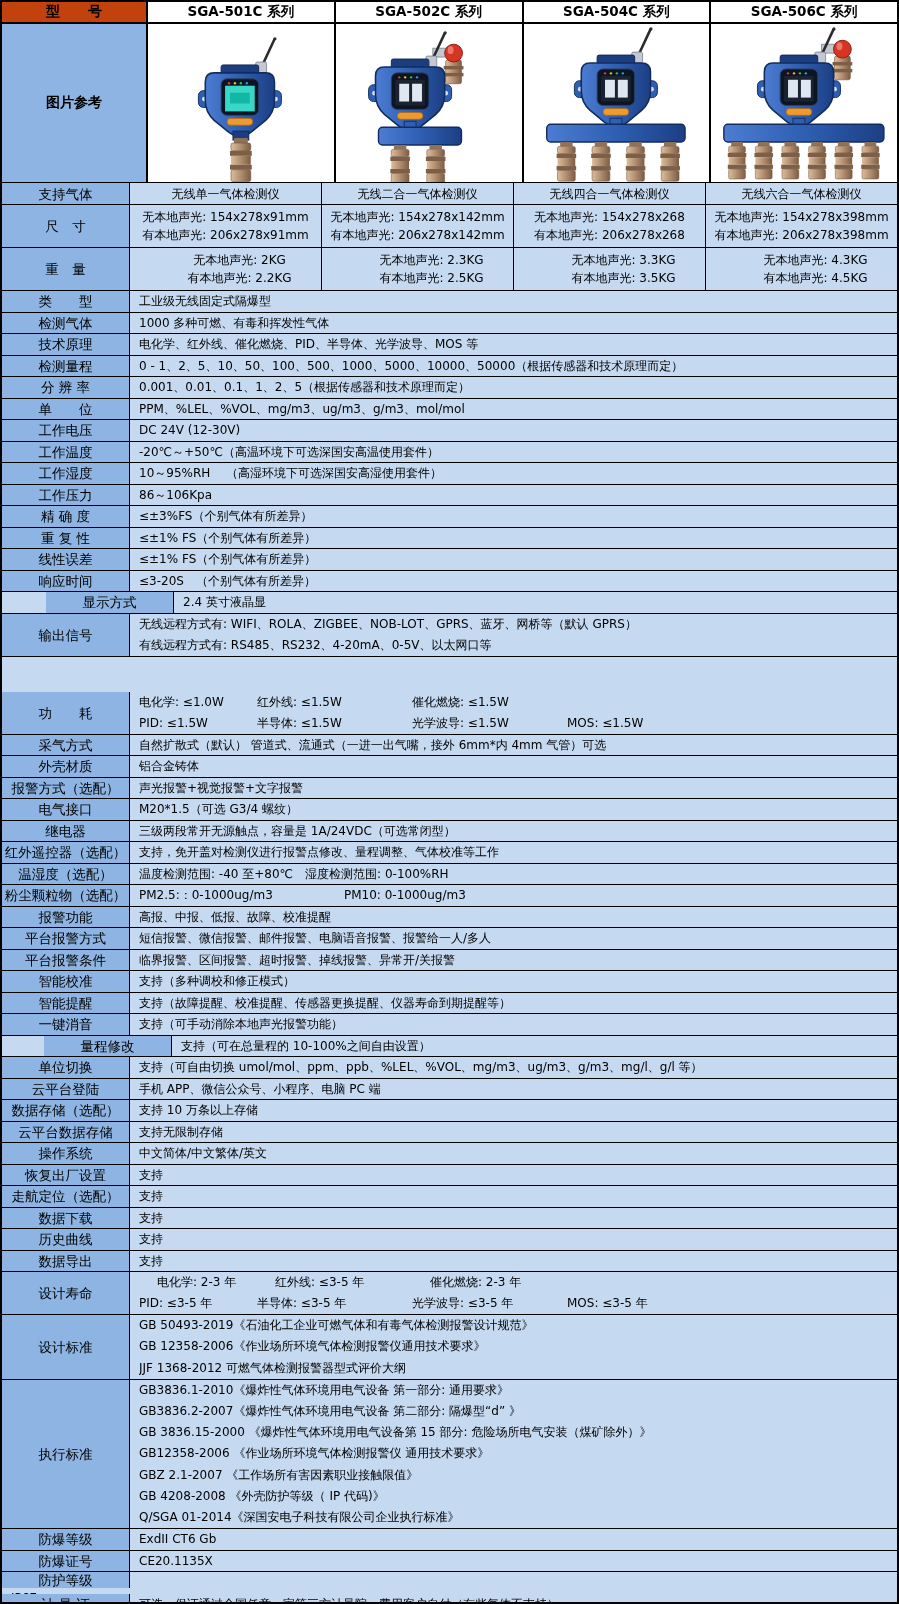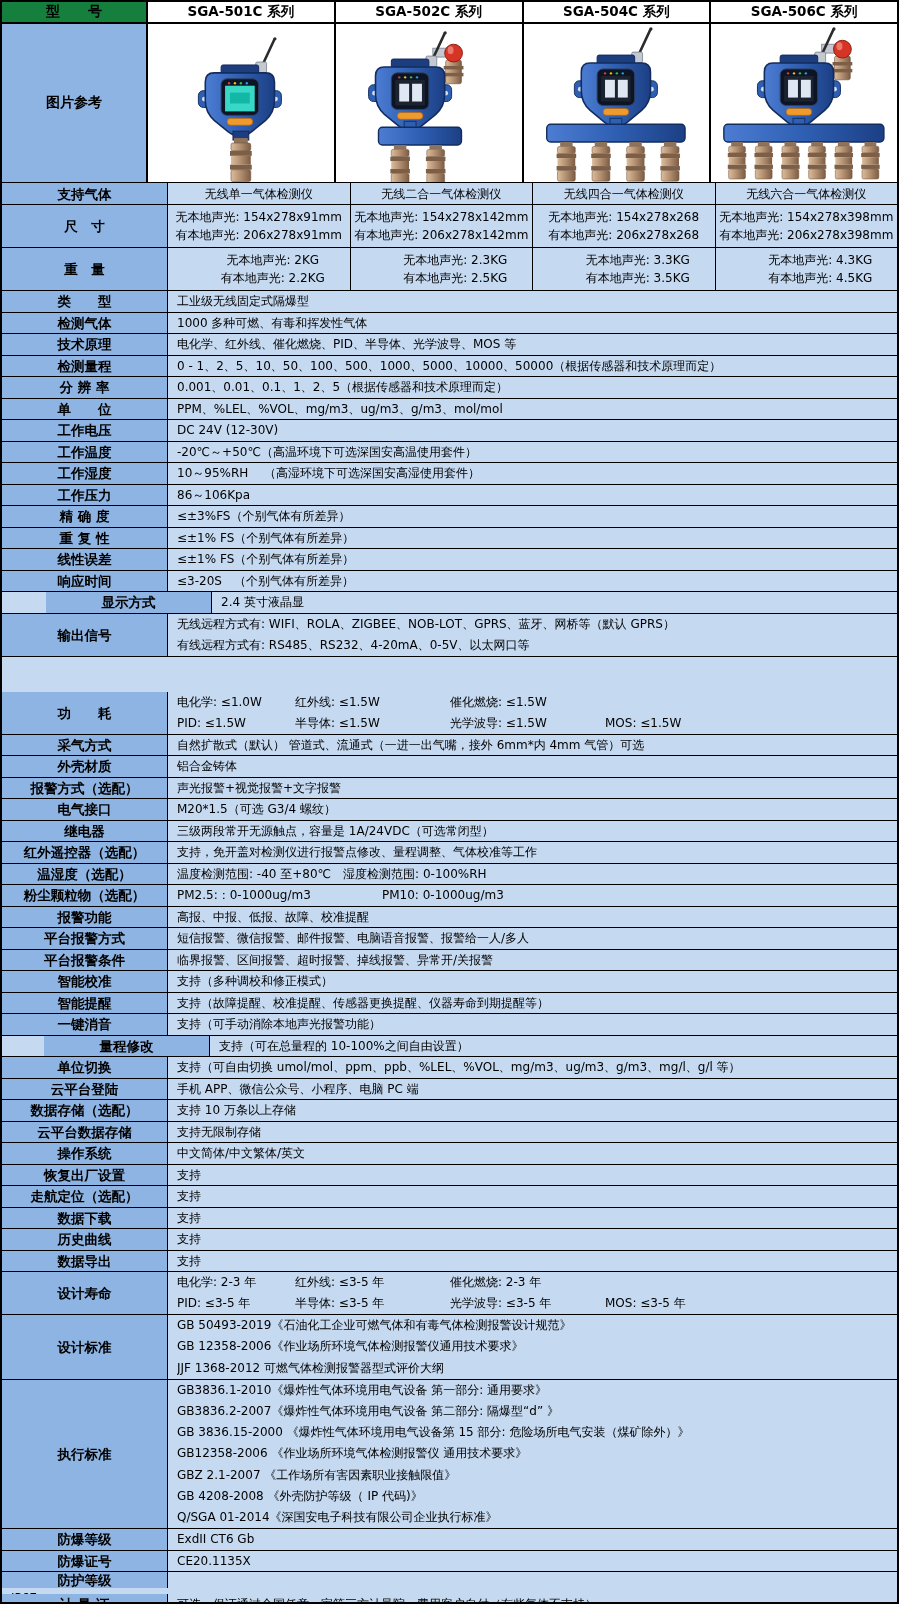--- a/index.html
+++ b/index.html
@@ -2,31 +2,31 @@
 <html><head>
 <meta charset="utf-8">
 <style>
   html,body{margin:0;padding:0;background:#fff;}
   body{width:899px;font-family:"DejaVu Sans","Liberation Sans",sans-serif;color:#000;}
   .tbl{width:899px;height:1604px;box-sizing:border-box;border:2px solid #000;display:flex;flex-direction:column;overflow:hidden;background:#C5D9F1;}
   .row{display:flex;flex:none;border-bottom:1px solid #000;box-sizing:border-box;}
   .row:last-child{border-bottom:none;}
   
   .hrow{height:22px;border-bottom:2px solid #000;}
-  .hlbl{width:146px;flex:none;background:#15803d;border-right:2px solid #000;display:flex;align-items:center;justify-content:center;font-weight:bold;font-size:14px;box-sizing:border-box;}
+  .hlbl{width:146px;flex:none;background:#c2410c;border-right:2px solid #000;display:flex;align-items:center;justify-content:center;font-weight:bold;font-size:14px;box-sizing:border-box;}
   .hcell{flex:1;background:#fff;border-right:2px solid #000;display:flex;align-items:center;justify-content:center;font-weight:bold;font-size:13.5px;box-sizing:border-box;}
   .hcell:last-child{border-right:none;}
   
   .irow{height:159px;}
   .ilbl{width:146px;flex:none;background:#8DB4E2;border-right:2px solid #000;display:flex;align-items:center;justify-content:center;font-weight:bold;font-size:14px;box-sizing:border-box;}
   .icell{flex:1;background:#fff;border-right:2px solid #000;display:flex;align-items:center;justify-content:center;box-sizing:border-box;overflow:hidden;}
   .icell:last-child{border-right:none;}
   .icell svg{display:block;}
   
-  .lbl{width:166px;flex:none;background:#8DB4E2;border-right:1px solid #000;display:flex;align-items:center;justify-content:center;font-weight:bold;font-size:13.5px;box-sizing:border-box;text-align:center;line-height:16px;padding:0 2px;}
+  .lbl{width:128px;flex:none;background:#8DB4E2;border-right:1px solid #000;display:flex;align-items:center;justify-content:center;font-weight:normal;font-size:13.5px;box-sizing:border-box;text-align:center;line-height:16px;padding:0 2px;}
   .vals{flex:1;background:#C5D9F1;display:flex;flex-direction:column;justify-content:center;padding-left:9px;box-sizing:border-box;font-size:12px;min-width:0;}
   .vals .line{line-height:21.3px;white-space:nowrap;overflow:hidden;}
   .seg{display:inline-block;}
   .cell{flex:1;background:#C5D9F1;border-right:1px solid #000;display:flex;flex-direction:column;align-items:center;justify-content:space-evenly;box-sizing:border-box;text-align:center;font-size:12px;min-width:0;}
   .cell:last-child{border-right:none;}
   .cell .cline{line-height:14px;white-space:nowrap;}
   .defs-holder{position:absolute;width:0;height:0;overflow:hidden;}
 </style>
 </head>
 <body>
@@ -433,21 +433,21 @@
           <div class="line">支持</div>
         </div>
       </div><div class="row" style="height: 21.5px;">
         <div class="lbl">数据导出</div>
         <div class="vals">
           <div class="line">支持</div>
         </div>
       </div><div class="row" style="height: 43px;">
         <div class="lbl">设计寿命</div>
         <div class="vals">
-          <div class="line"><span class="seg" style="min-width: 118px;">电化学: 2-3 年</span><span class="seg" style="min-width: 155px;">红外线: ≤3-5 年</span><span class="seg" style="min-width: 155px;">催化燃烧: 2-3 年</span></div>
+          <div class="line"><span class="seg" style="min-width: 118px; margin-left: 18px;">电化学: 2-3 年</span><span class="seg" style="min-width: 155px;">红外线: ≤3-5 年</span><span class="seg" style="min-width: 155px;">催化燃烧: 2-3 年</span></div>
           <div class="line"><span class="seg" style="min-width: 118px;">PID: ≤3-5 年</span><span class="seg" style="min-width: 155px;">半导体: ≤3-5 年</span><span class="seg" style="min-width: 155px;">光学波导: ≤3-5 年</span><span class="seg">MOS: ≤3-5 年</span></div>
         </div>
       </div><div class="row" style="height: 65px;">
         <div class="lbl">设计标准</div>
         <div class="vals">
           <div class="line">GB 50493-2019《石油化工企业可燃气体和有毒气体检测报警设计规范》</div>
           <div class="line">GB 12358-2006《作业场所环境气体检测报警仪通用技术要求》</div>
           <div class="line">JJF 1368-2012 可燃气体检测报警器型式评价大纲</div>
         </div>
       </div><div class="row" style="height: 149px;">

